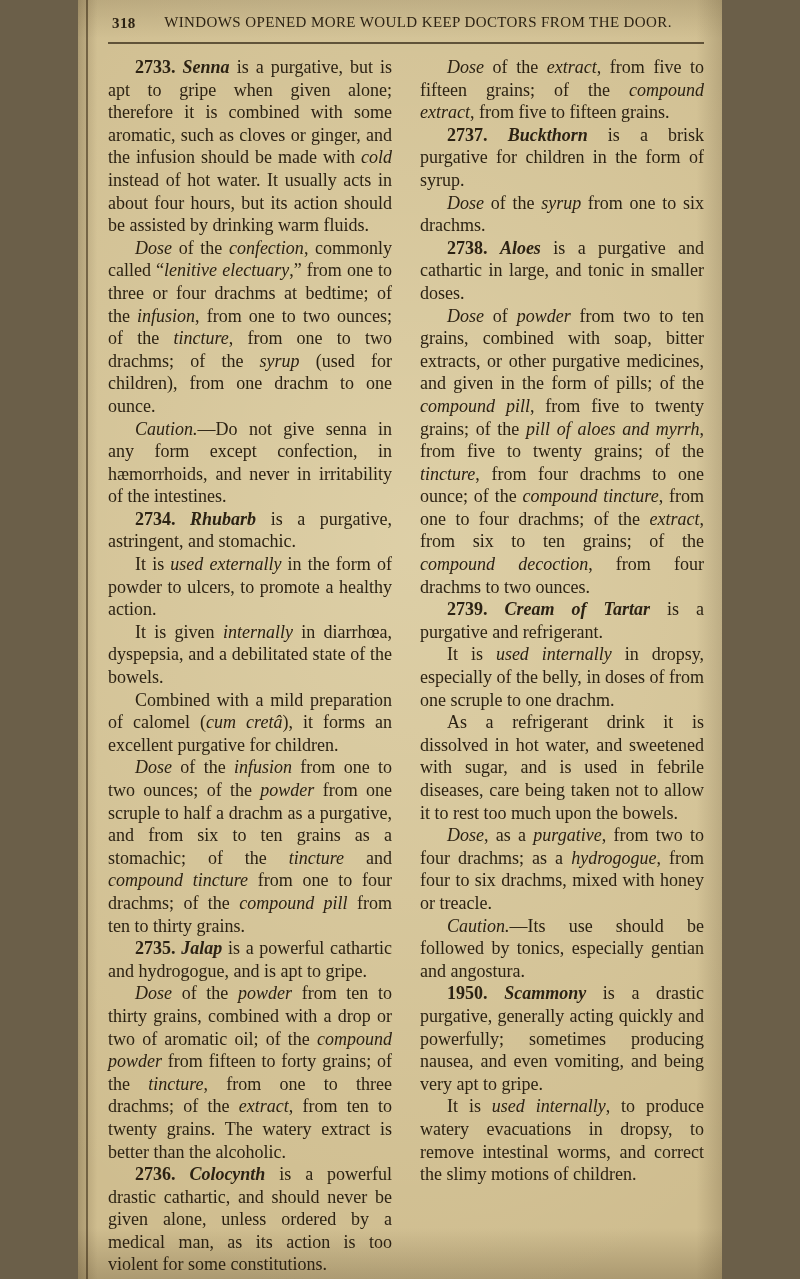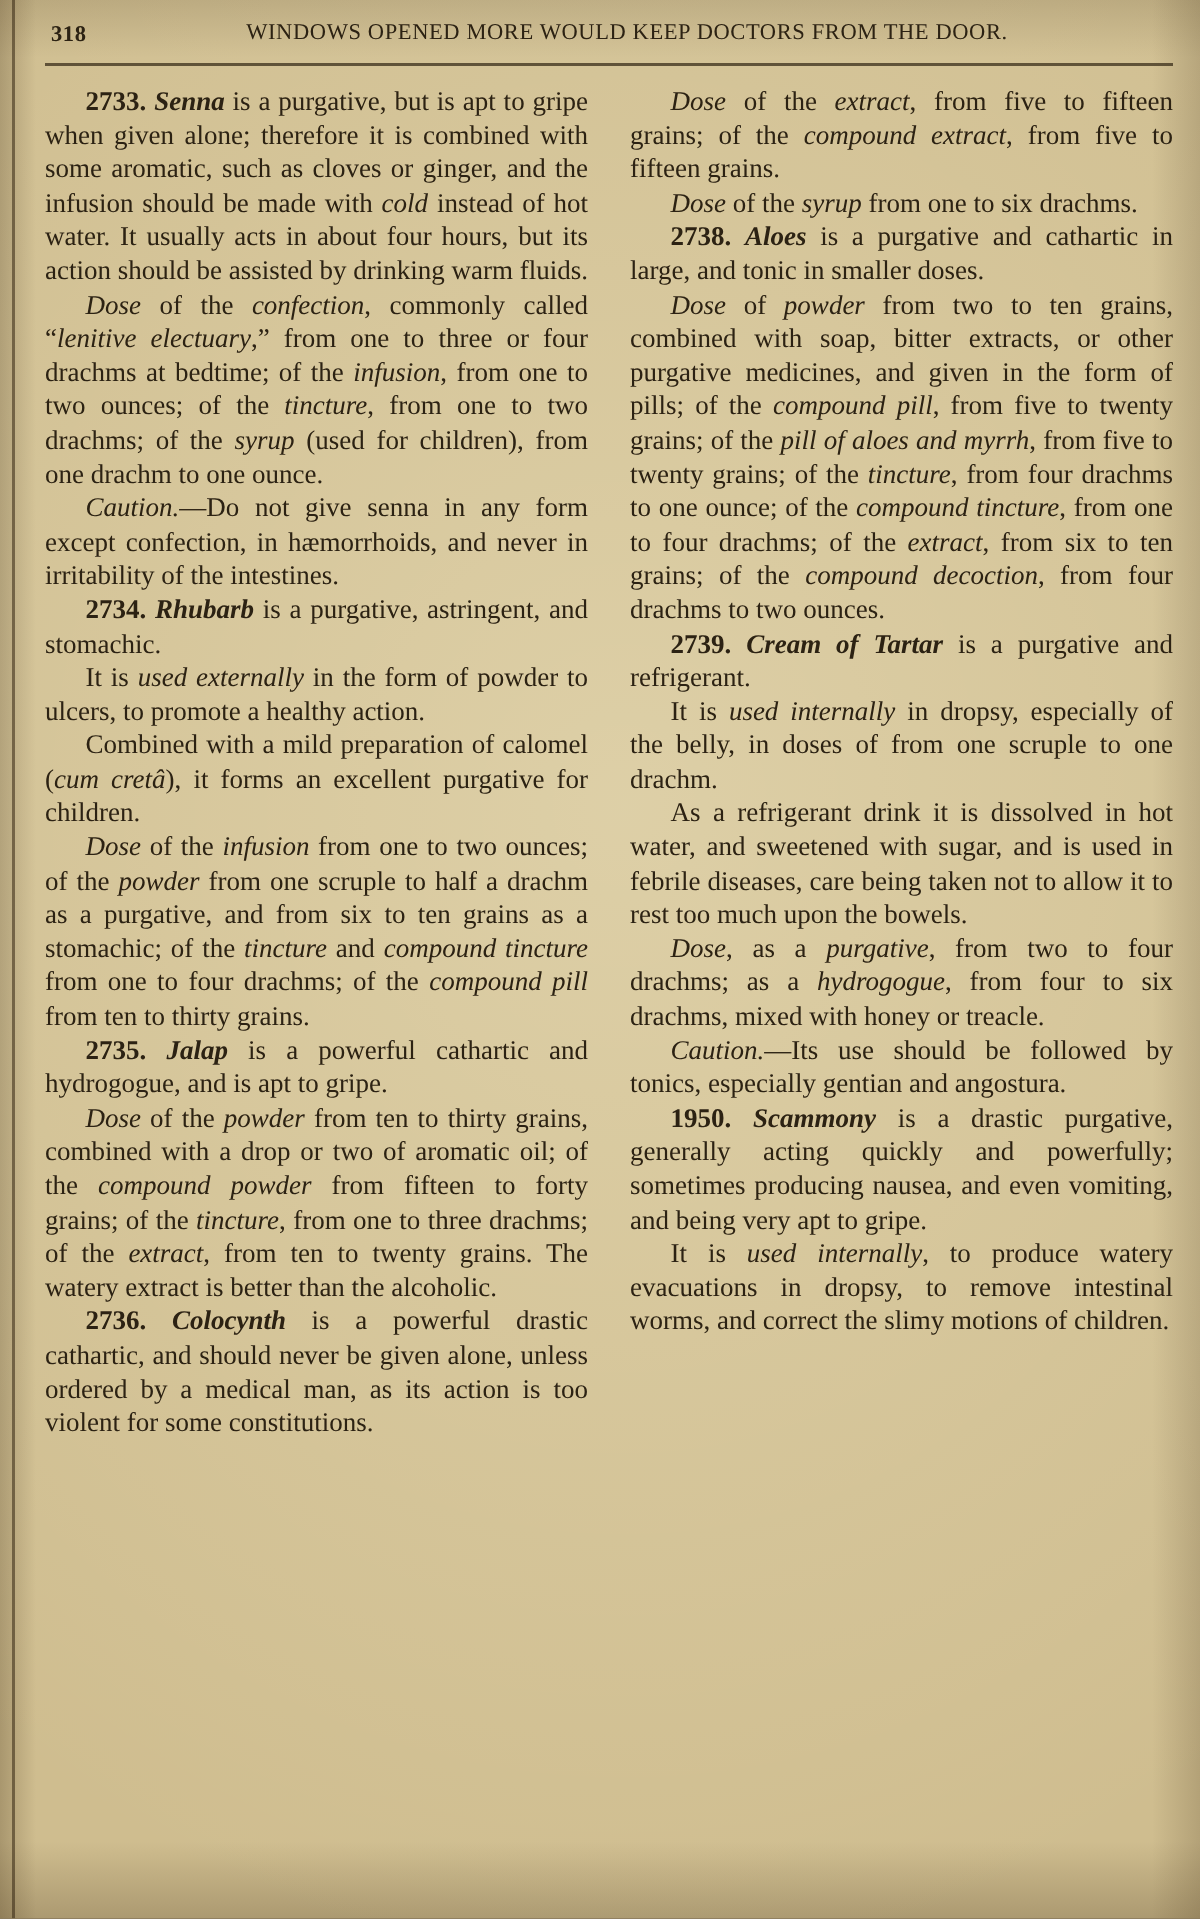--- a/index.html
+++ b/index.html
@@ -1,19 +1,19 @@
 <!DOCTYPE html>
 <html lang="en" style="--paper: #cfbd8f; --ink: #2c2213; --rule: #3a2d1a;"><head>
 <meta charset="utf-8">
 <style>
   * { box-sizing: border-box; }
   html, body { margin: 0; padding: 0; background: #6b5f49; }
 
   .page {
-    width: 800px;
+    width: 644px;
     height: 1279px;
     position: relative;
     overflow: hidden;
     margin: 0 auto;
     font-family: "Liberation Serif", "DejaVu Serif", serif;
     color: var(--ink, #2c2213);
     background:
       radial-gradient(ellipse 120% 85% at 52% 42%, rgba(255,250,222,0.30), rgba(255,250,222,0) 72%),
       linear-gradient(90deg, rgba(80,62,34,0.30) 0, rgba(80,62,34,0) 3%, rgba(80,62,34,0) 96%, rgba(80,62,34,0.22) 100%),
       linear-gradient(180deg, rgba(80,62,34,0.18) 0, rgba(80,62,34,0) 3%, rgba(80,62,34,0) 96%, rgba(80,62,34,0.28) 100%),
@@ -88,28 +88,30 @@
 
   <div class="rule"></div>
 
   <div class="columns">
     <div class="col">
         <p class="para"><span class="seg-b">2733. </span><span class="seg-bi">Senna</span><span class="seg-n"> is a purgative, but is apt to gripe when given alone; therefore it is combined with some aromatic, such as cloves or ginger, and the infusion should be made with </span><span class="seg-i">cold</span><span class="seg-n"> instead of hot water. It usually acts in about four hours, but its action should be assisted by drinking warm fluids.</span></p>
         <p class="para"><span class="seg-i">Dose</span><span class="seg-n"> of the </span><span class="seg-i">confection</span><span class="seg-n">, commonly called “</span><span class="seg-i">lenitive electuary</span><span class="seg-n">,” from one to three or four drachms at bedtime; of the </span><span class="seg-i">infusion</span><span class="seg-n">, from one to two ounces; of the </span><span class="seg-i">tincture</span><span class="seg-n">, from one to two drachms; of the </span><span class="seg-i">syrup</span><span class="seg-n"> (used for children), from one drachm to one ounce.</span></p>
         <p class="para"><span class="seg-i">Caution.</span><span class="seg-n">—Do not give senna in any form except confection, in hæmorrhoids, and never in irritability of the intestines.</span></p>
         <p class="para"><span class="seg-b">2734. </span><span class="seg-bi">Rhubarb</span><span class="seg-n"> is a purgative, astringent, and stomachic.</span></p>
         <p class="para"><span class="seg-n">It is </span><span class="seg-i">used externally</span><span class="seg-n"> in the form of powder to ulcers, to promote a healthy action.</span></p>
+        <p class="para"><span class="seg-n">It is given </span><span class="seg-i">internally</span><span class="seg-n"> in diarrhœa, dyspepsia, and a debilitated state of the bowels.</span></p>
         <p class="para"><span class="seg-n">Combined with a mild preparation of calomel (</span><span class="seg-i">cum cretâ</span><span class="seg-n">), it forms an excellent purgative for children.</span></p>
         <p class="para"><span class="seg-i">Dose</span><span class="seg-n"> of the </span><span class="seg-i">infusion</span><span class="seg-n"> from one to two ounces; of the </span><span class="seg-i">powder</span><span class="seg-n"> from one scruple to half a drachm as a purgative, and from six to ten grains as a stomachic; of the </span><span class="seg-i">tincture</span><span class="seg-n"> and </span><span class="seg-i">compound tincture</span><span class="seg-n"> from one to four drachms; of the </span><span class="seg-i">compound pill</span><span class="seg-n"> from ten to thirty grains.</span></p>
         <p class="para"><span class="seg-b">2735. </span><span class="seg-bi">Jalap</span><span class="seg-n"> is a powerful cathartic and hydrogogue, and is apt to gripe.</span></p>
         <p class="para"><span class="seg-i">Dose</span><span class="seg-n"> of the </span><span class="seg-i">powder</span><span class="seg-n"> from ten to thirty grains, combined with a drop or two of aromatic oil; of the </span><span class="seg-i">compound powder</span><span class="seg-n"> from fifteen to forty grains; of the </span><span class="seg-i">tincture</span><span class="seg-n">, from one to three drachms; of the </span><span class="seg-i">extract</span><span class="seg-n">, from ten to twenty grains. The watery extract is better than the alcoholic.</span></p>
         <p class="para"><span class="seg-b">2736. </span><span class="seg-bi">Colocynth</span><span class="seg-n"> is a powerful drastic cathartic, and should never be given alone, unless ordered by a medical man, as its action is too violent for some constitutions.</span></p>
       </div>
     <div class="col">
         <p class="para"><span class="seg-i">Dose</span><span class="seg-n"> of the </span><span class="seg-i">extract</span><span class="seg-n">, from five to fifteen grains; of the </span><span class="seg-i">compound extract</span><span class="seg-n">, from five to fifteen grains.</span></p>
+        <p class="para"><span class="seg-b">2737. </span><span class="seg-bi">Buckthorn</span><span class="seg-n"> is a brisk purgative for children in the form of syrup.</span></p>
         <p class="para"><span class="seg-i">Dose</span><span class="seg-n"> of the </span><span class="seg-i">syrup</span><span class="seg-n"> from one to six drachms.</span></p>
         <p class="para"><span class="seg-b">2738. </span><span class="seg-bi">Aloes</span><span class="seg-n"> is a purgative and cathartic in large, and tonic in smaller doses.</span></p>
         <p class="para"><span class="seg-i">Dose</span><span class="seg-n"> of </span><span class="seg-i">powder</span><span class="seg-n"> from two to ten grains, combined with soap, bitter extracts, or other purgative medicines, and given in the form of pills; of the </span><span class="seg-i">compound pill</span><span class="seg-n">, from five to twenty grains; of the </span><span class="seg-i">pill of aloes and myrrh</span><span class="seg-n">, from five to twenty grains; of the </span><span class="seg-i">tincture</span><span class="seg-n">, from four drachms to one ounce; of the </span><span class="seg-i">compound tincture</span><span class="seg-n">, from one to four drachms; of the </span><span class="seg-i">extract</span><span class="seg-n">, from six to ten grains; of the </span><span class="seg-i">compound decoction</span><span class="seg-n">, from four drachms to two ounces.</span></p>
         <p class="para"><span class="seg-b">2739. </span><span class="seg-bi">Cream of Tartar</span><span class="seg-n"> is a purgative and refrigerant.</span></p>
         <p class="para"><span class="seg-n">It is </span><span class="seg-i">used internally</span><span class="seg-n"> in dropsy, especially of the belly, in doses of from one scruple to one drachm.</span></p>
         <p class="para"><span class="seg-n">As a refrigerant drink it is dissolved in hot water, and sweetened with sugar, and is used in febrile diseases, care being taken not to allow it to rest too much upon the bowels.</span></p>
         <p class="para"><span class="seg-i">Dose</span><span class="seg-n">, as a </span><span class="seg-i">purgative</span><span class="seg-n">, from two to four drachms; as a </span><span class="seg-i">hydrogogue</span><span class="seg-n">, from four to six drachms, mixed with honey or treacle.</span></p>
         <p class="para"><span class="seg-i">Caution.</span><span class="seg-n">—Its use should be followed by tonics, especially gentian and angostura.</span></p>
         <p class="para"><span class="seg-b">1950. </span><span class="seg-bi">Scammony</span><span class="seg-n"> is a drastic purgative, generally acting quickly and powerfully; sometimes producing nausea, and even vomiting, and being very apt to gripe.</span></p>
         <p class="para"><span class="seg-n">It is </span><span class="seg-i">used internally</span><span class="seg-n">, to produce watery evacuations in dropsy, to remove intestinal worms, and correct the slimy motions of children.</span></p>

